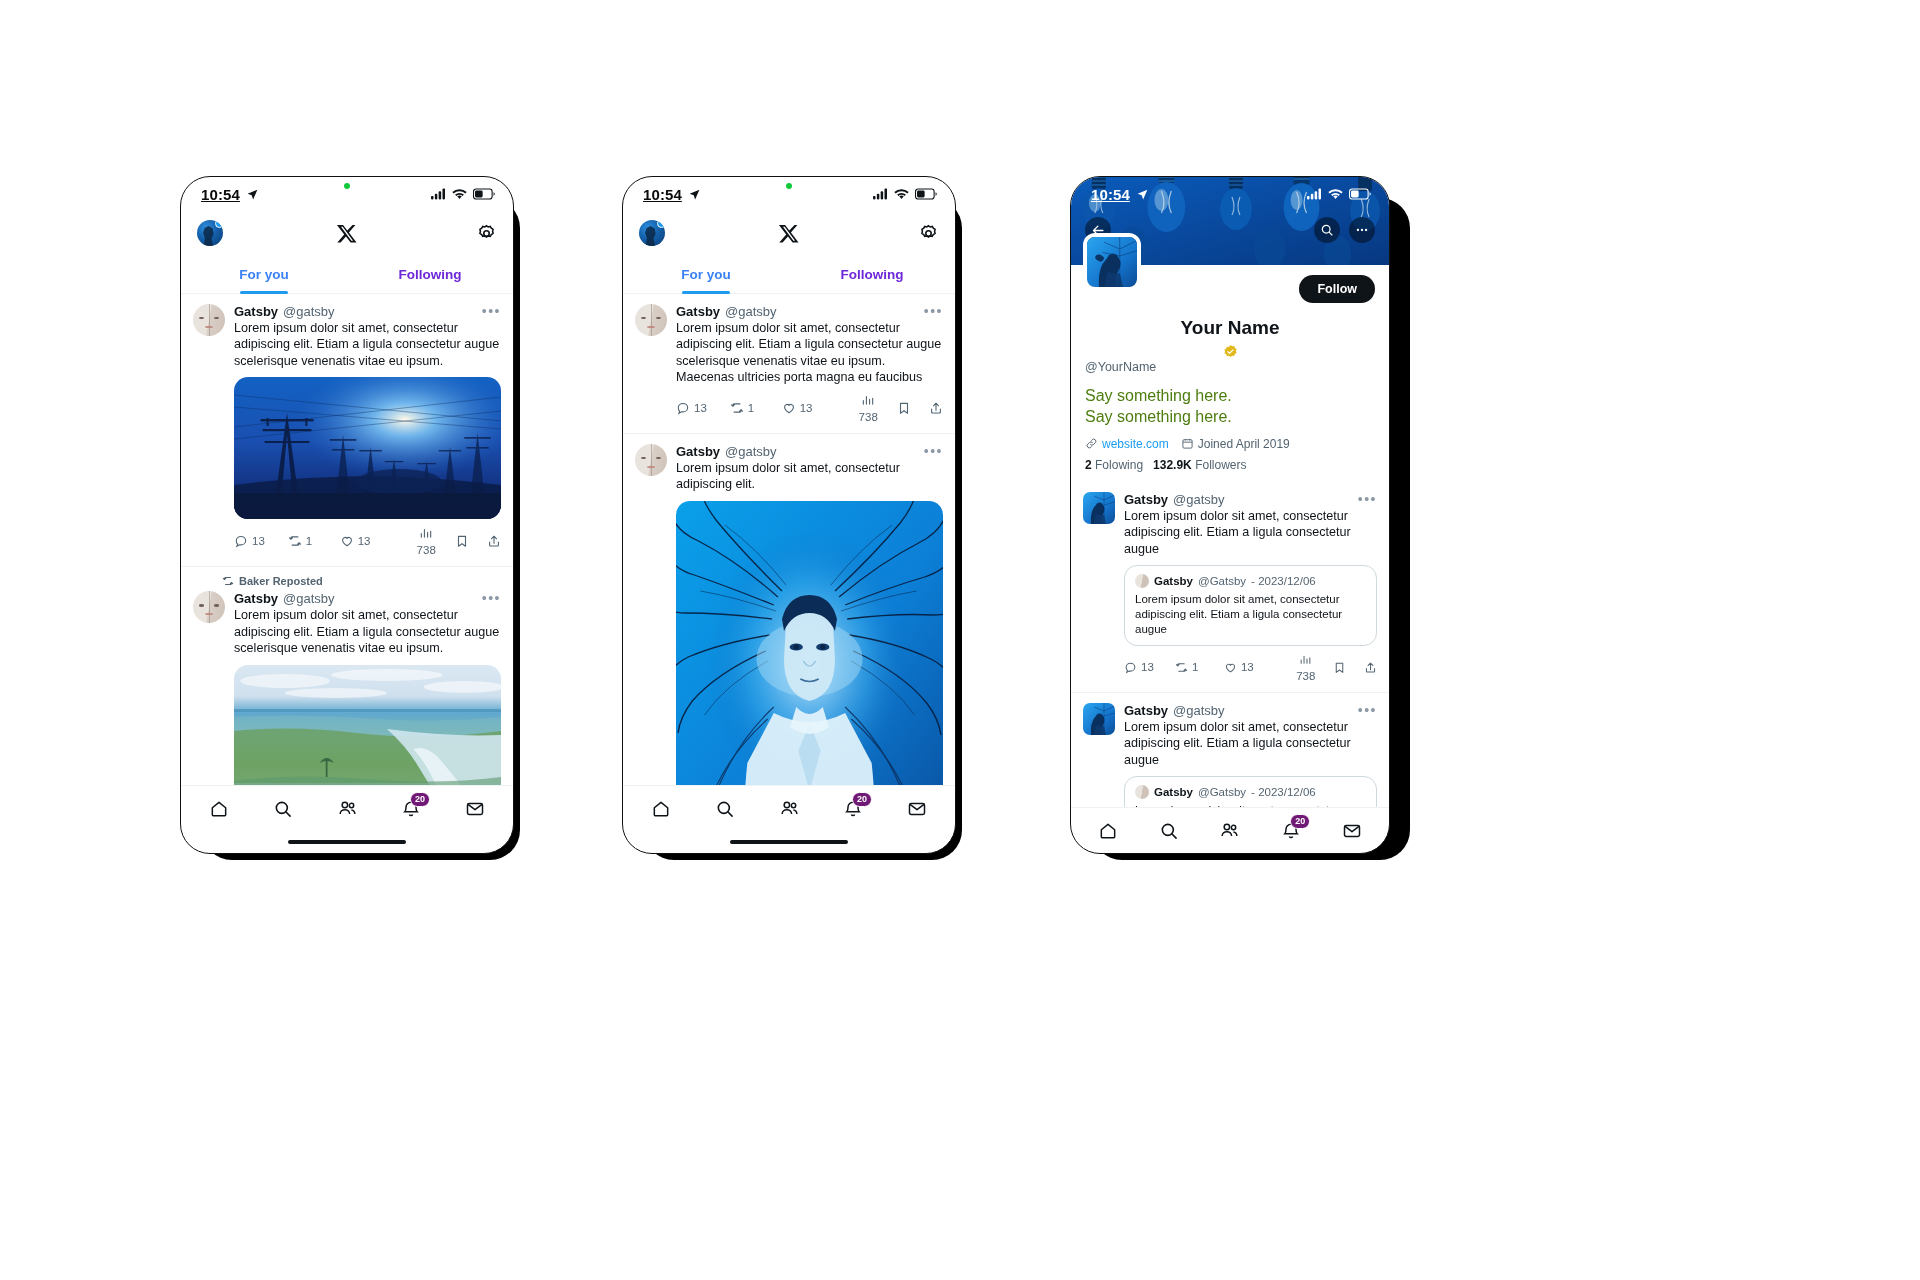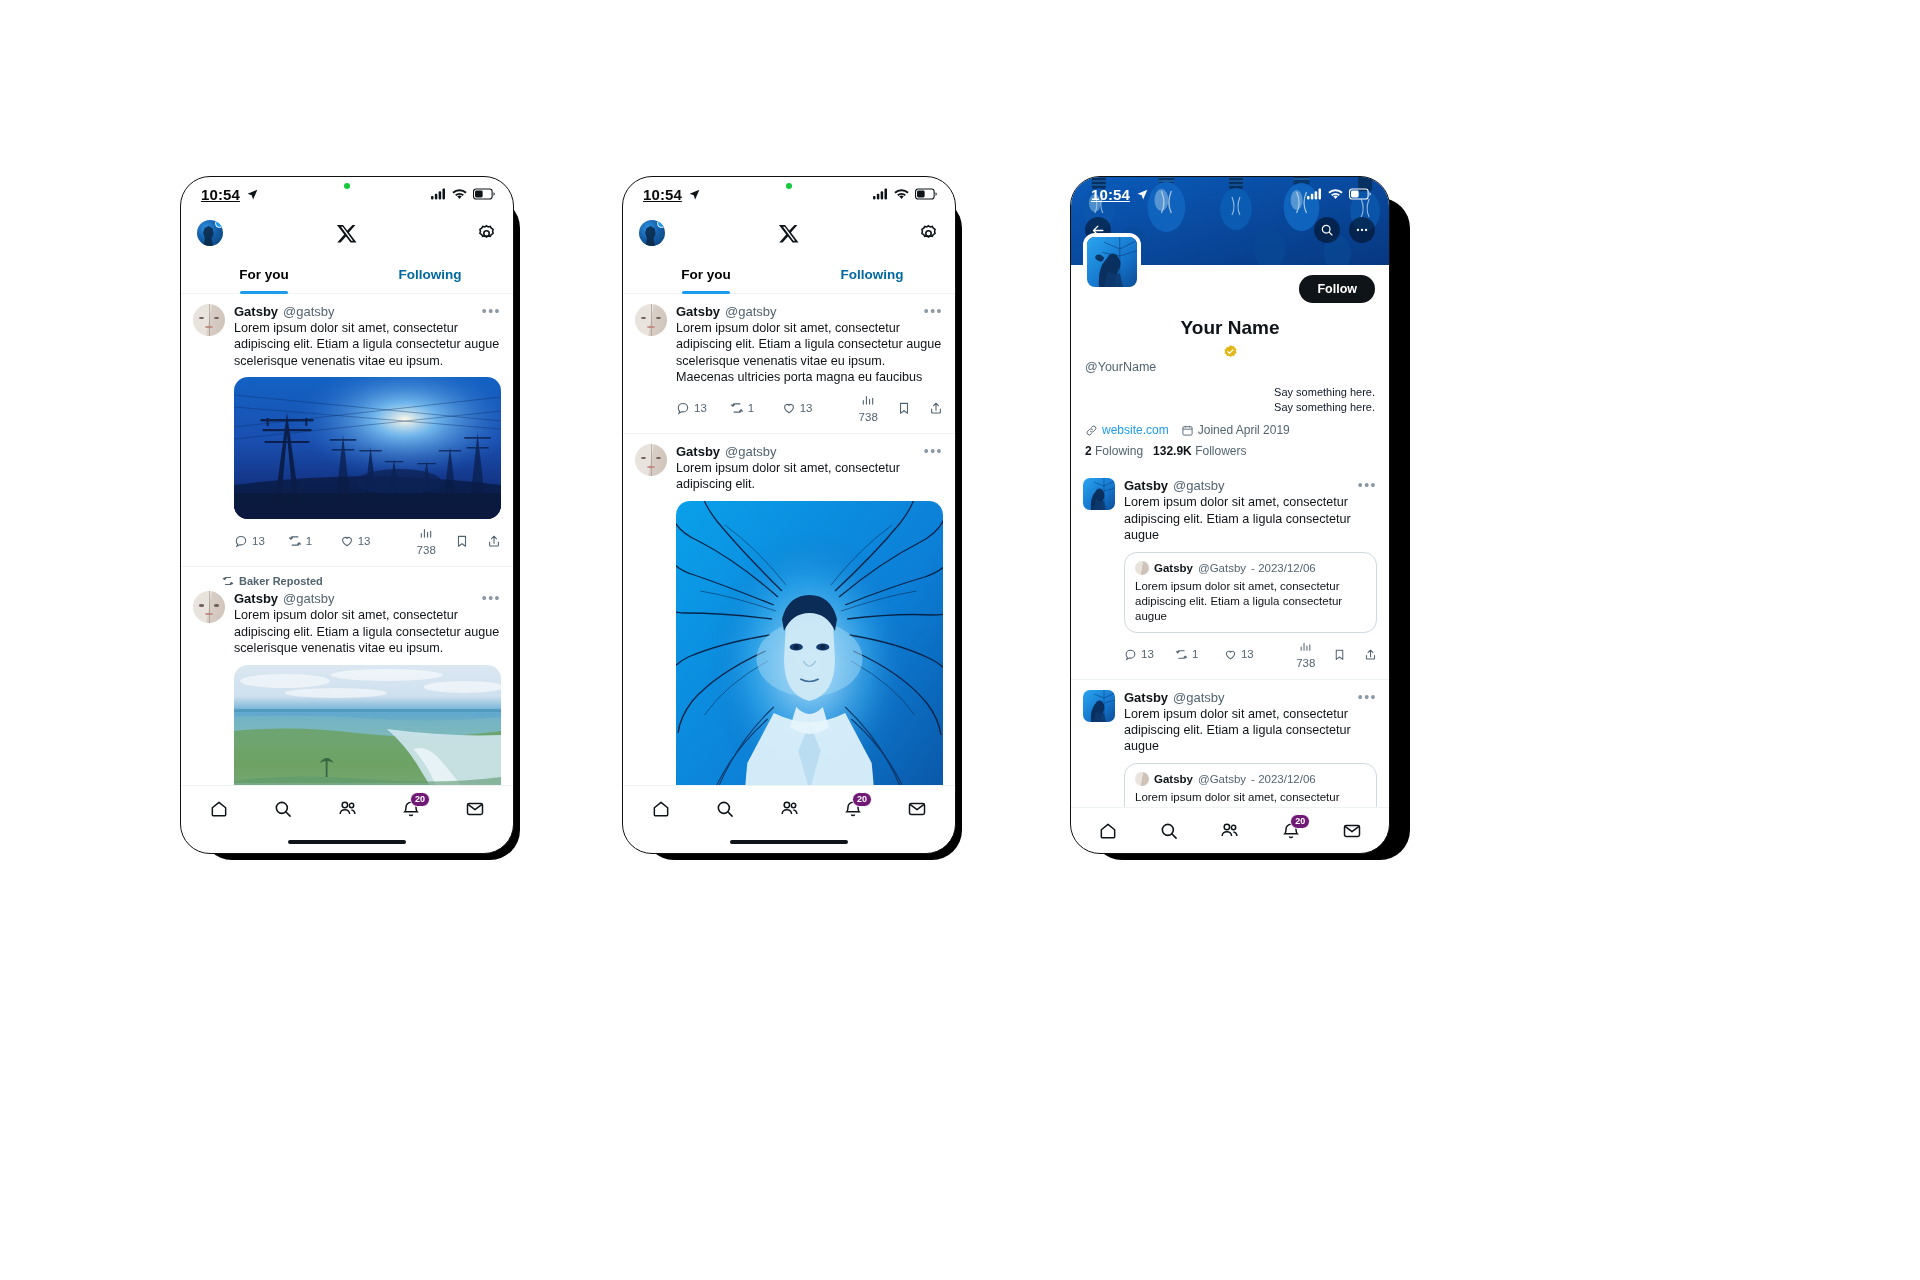--- a/index.html
+++ b/index.html
@@ -68,23 +68,23 @@
   }
   .xlogo { position: absolute; left: 50%; transform: translateX(-50%); }
   .appbar-right { margin-left: auto; display: flex; }
 
   
   .tabs {
     display: flex; border-bottom: 1px solid #eff3f4; flex: 0 0 auto;
   }
   .tab {
     flex: 1; text-align: center; font-size: 13.5px; font-weight: 700;
-    color: #0369a1; padding: 12px 0 11px; position: relative;
-  }
-  .tab.active { color: #000000; }
+    color: #6d28d9; padding: 12px 0 11px; position: relative;
+  }
+  .tab.active { color: #3b82f6; }
   .tab.active::after {
     content: ""; position: absolute; bottom: -1px; left: 50%;
     transform: translateX(-50%); width: 48px; height: 3.5px;
     background: #1d9bf0; border-radius: 2px;
   }
 
   
   .feed { flex: 1 1 auto; overflow: hidden; }
   .post { display: flex; padding: 10px 12px 0 12px; border-bottom: 1px solid #eff3f4; }
   .post-av {
@@ -150,21 +150,21 @@
     overflow: hidden;
   }
   .follow-btn {
     float: right; margin-top: 10px;
     background: #0f1419; color: #fff; font-size: 12.5px; font-weight: 700;
     border-radius: 16px; padding: 7px 18px; border: none;
   }
   .prof-name { font-size: 19px; font-weight: 700; color: #0f1419; margin-top: 14px; display: flex; align-items: center; gap: 5px; flex-direction: column; }
   .verified { width: 15px; height: 15px; }
   .prof-handle { font-size: 12.5px; color: #536471; margin-top: 1px; }
-  .prof-bio { font-size: 11px; color: #0f172a; line-height: 1.33; margin-top: 11px; text-align: right; }
+  .prof-bio { font-size: 16px; color: #4d7c0f; line-height: 1.33; margin-top: 11px; }
   .prof-meta { display: flex; align-items: center; gap: 12px; margin-top: 9px; font-size: 12px; color: #536471; }
   .prof-meta .mi { display: flex; align-items: center; gap: 4px; }
   .lnk { color: #1d9bf0; }
   .prof-stats { font-size: 12px; color: #536471; margin-top: 7px; padding-bottom: 10px; }
   .prof-stats b { color: #0f1419; }
   .ptabs { display: flex; border-bottom: 1px solid #eff3f4; flex: 0 0 auto; }
   .ptab { flex: 1; text-align: center; font-size: 12.5px; font-weight: 700; color: #536471; padding: 11px 0 10px; position: relative; }
   .ptab.active { color: #0f1419; }
   .ptab.active::after { content:""; position:absolute; bottom:-1px; left:50%; transform:translateX(-50%); width:44px; height:3.5px; background:#1d9bf0; border-radius:2px; }
   .qcard { border: 1px solid #cfd9de; border-radius: 13px; padding: 8px 10px; margin-top: 8px; }

